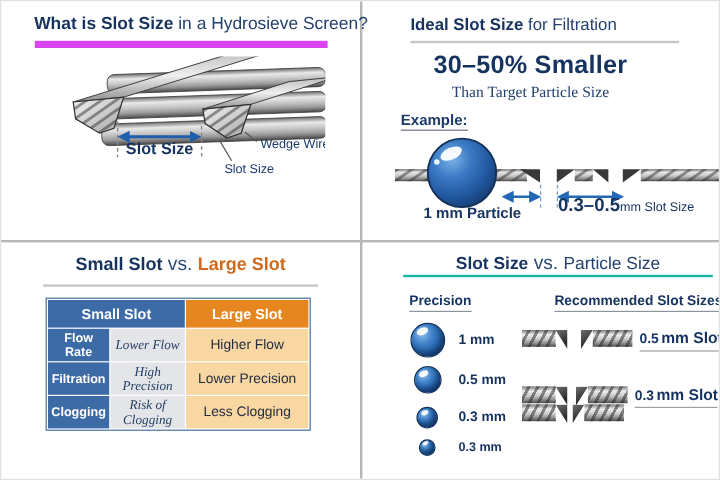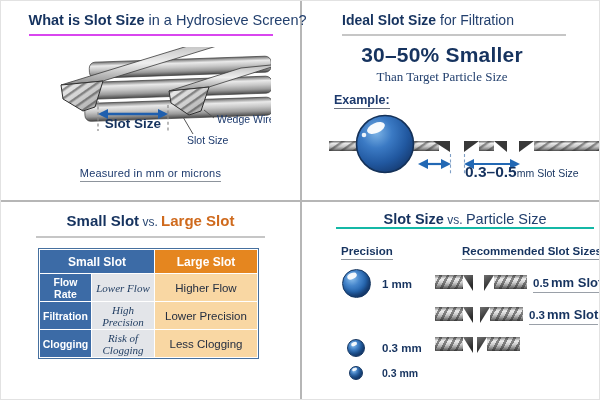--- a/index.html
+++ b/index.html
@@ -6,25 +6,25 @@
   .canvas{position:relative;width:600px;height:400px;background:#ffffff;overflow:hidden;
           font-family:"Liberation Sans",sans-serif;border:1px solid #e2e2e2;box-sizing:border-box;}
   .vline{position:absolute;left:299px;top:0;width:2px;height:100%;background:#b6b6b6;}
   .hline{position:absolute;top:199px;left:0;width:100%;height:2px;background:#b6b6b6;}
   .quad{position:absolute;width:299px;height:199px;}
   #q1{left:0;top:0;} #q2{left:301px;top:0;border-radius:10px;} #q3{left:0;top:201px;} #q4{left:301px;top:201px;}
 
   .tb{font-weight:bold;color:#16335f;}
   .tr{color:#23406e;}
   .to{font-weight:bold;color:#cf6a1d;}
-  .tvs{font-size:12px;color:#2c4a75;}
+  .tvs{font-size:16px;color:#2c4a75;}
 
   
   .q1-titlewrap{margin:11px auto 0;width:244px;text-align:center;padding-bottom:6px;
-                border-bottom:2px solid #d946ef;font-size:14.5px;white-space:nowrap;}
+                border-bottom:6px solid #d946ef;font-size:14.5px;white-space:nowrap;}
   .q1-svg{position:absolute;left:36px;top:46px;}
   .q1-caption{position:absolute;top:162px;left:0;width:100%;text-align:center;}
   .q1-caption span{font-size:11px;color:#1d3a6d;border-bottom:1.5px solid #8d949c;padding-bottom:2px;letter-spacing:.2px;}
 
   
   .q2-titlewrap{position:absolute;left:40px;top:11px;width:224px;padding-bottom:6px;
                 border-bottom:2px solid #c6c6c6;font-size:14px;white-space:nowrap;}
   .q2-head{position:absolute;top:42px;left:0;width:280px;text-align:center;
            font-size:21px;font-weight:bold;color:#16335f;letter-spacing:.2px;}
   .q2-sub{position:absolute;top:68px;left:0;width:280px;text-align:center;font-size:13px;color:#23406e;font-family:Liberation Serif, serif;}
@@ -135,21 +135,20 @@
       <line x1="61" y1="54" x2="61" y2="84" stroke="#8a8a8a" stroke-width="1.2" stroke-dasharray="3 2.6"></line>
       <line x1="131" y1="58" x2="131" y2="84" stroke="#8a8a8a" stroke-width="1.2" stroke-dasharray="3 2.6"></line>
       <line x1="64" y1="67" x2="128" y2="67" stroke="#1f5fae" stroke-width="2.4" marker-start="url(#ah1)" marker-end="url(#ah1)"></line>
       <text x="96" y="81" text-anchor="middle" font-size="13.5" font-weight="bold" fill="#16335f">Slot Size</text>
       <line x1="146" y1="70" x2="156" y2="87" stroke="#555" stroke-width="1"></line>
       <text x="150" y="97" font-size="10.5" fill="#1d3a6d">Slot Size</text>
       <line x1="167" y1="63" x2="177" y2="71" stroke="#555" stroke-width="1"></line>
       <text x="180" y="76" font-size="10.5" fill="#1d3a6d">Wedge Wire</text>
     </svg>
 
-    <div class="q1-caption"><span>Measured in mm or microns</span></div>
   </div>
 
   <div class="quad" id="q2">
     <div class="q2-titlewrap"><span class="tb">Ideal Slot Size</span><span class="tr"> for Filtration</span></div>
     <div class="q2-head">30–50% Smaller</div>
     <div class="q2-sub">Than Target Particle Size</div>
     <div class="q2-example">Example:</div>
 
     <div class="q2-illus">
       <svg width="272" height="72" viewBox="0 0 272 72">
@@ -189,20 +188,21 @@
         <g>
           <circle cx="56" cy="37" r="28.5" fill="url(#sg2)" stroke="#143158" stroke-width="1.6"></circle>
           <ellipse cx="47" cy="21" rx="9.5" ry="5" transform="rotate(-24 47 21)" fill="rgba(255,255,255,.95)"></ellipse>
           <circle cx="35" cy="28" r="2.3" fill="rgba(255,255,255,.9)"></circle>
         </g>
         <line x1="121.5" y1="47" x2="121.5" y2="67" stroke="#7f9fc6" stroke-width="1.1" stroke-dasharray="3 2.4"></line>
         <line x1="135.5" y1="47" x2="135.5" y2="67" stroke="#7f9fc6" stroke-width="1.1" stroke-dasharray="3 2.4"></line>
         <line x1="92" y1="57" x2="119" y2="57" stroke="#2268b4" stroke-width="2.2" marker-start="url(#ah2)" marker-end="url(#ah2)"></line>
         <line x1="138" y1="57" x2="188" y2="57" stroke="#2268b4" stroke-width="2.2" marker-start="url(#ah2)" marker-end="url(#ah2)"></line>
       </svg>
+      <div class="q2-plabel">1 mm Particle</div>
       <div class="q2-slabel"><span class="num">0.3–0.5</span><span class="unit">mm Slot Size</span></div>
     </div>
   </div>
 
   <div class="quad" id="q3">
     <div class="q3-titlewrap"><span class="tb">Small Slot</span><span class="tvs"> vs. </span><span class="to">Large Slot</span></div>
 
     <table class="cmp-table">
       <tbody>
           <tr>
@@ -232,20 +232,26 @@
     <div class="q4-titlewrap"><span class="tb">Slot Size</span><span class="tvs"> vs. </span><span class="tr">Particle Size</span></div>
 
     <div class="q4-h" id="particles-h">Precision</div>
     <div class="q4-h" id="slots-h">Recommended Slot Sizes</div>
 
     <div class="p-row" style="top:67px;">
       <div class="dot-wrap">
           <div class="dot" style="width: 27px; height: 27px;"></div>
         </div>
       <div class="p-label">1 mm</div>
+    </div>
+    <div class="p-row" style="top:103px;">
+      <div class="dot-wrap">
+          <div class="dot" style="width: 21px; height: 21px;"></div>
+        </div>
+      <div class="p-label">0.5 mm</div>
     </div>
     <div class="p-row" style="top:137px;">
       <div class="dot-wrap">
           <div class="dot" style="width: 16px; height: 16px;"></div>
         </div>
       <div class="p-label">0.3 mm</div>
     </div>
     <div class="p-row small" style="top:164px;">
       <div class="dot-wrap">
           <div class="dot" style="width: 12px; height: 12px;"></div>
@@ -256,21 +262,21 @@
     <div class="s-row" style="top:71px;">
       <div class="slot-graphic">
         <div class="sbar bar-l"></div>
           <div class="stri tri-l"></div>
           <div class="sgap" style="width: 11px;"></div>
           <div class="stri tri-r"></div>
           <div class="sbar bar-r"></div>
       </div>
       <div class="slot-label"><span class="num">0.5</span><span class="unit">mm Slot</span></div>
     </div>
-    <div class="s-row" style="top:103px;">
+    <div class="s-row" style="top:118px;">
       <div class="slot-graphic">
         <div class="sbar bar-l"></div>
           <div class="stri tri-l"></div>
           <div class="sgap" style="width: 7px;"></div>
           <div class="stri tri-r"></div>
           <div class="sbar bar-r"></div>
       </div>
       <div class="slot-label"><span class="num">0.3</span><span class="unit">mm Slot</span></div>
     </div>
     <div class="s-row" style="top:135px;">

